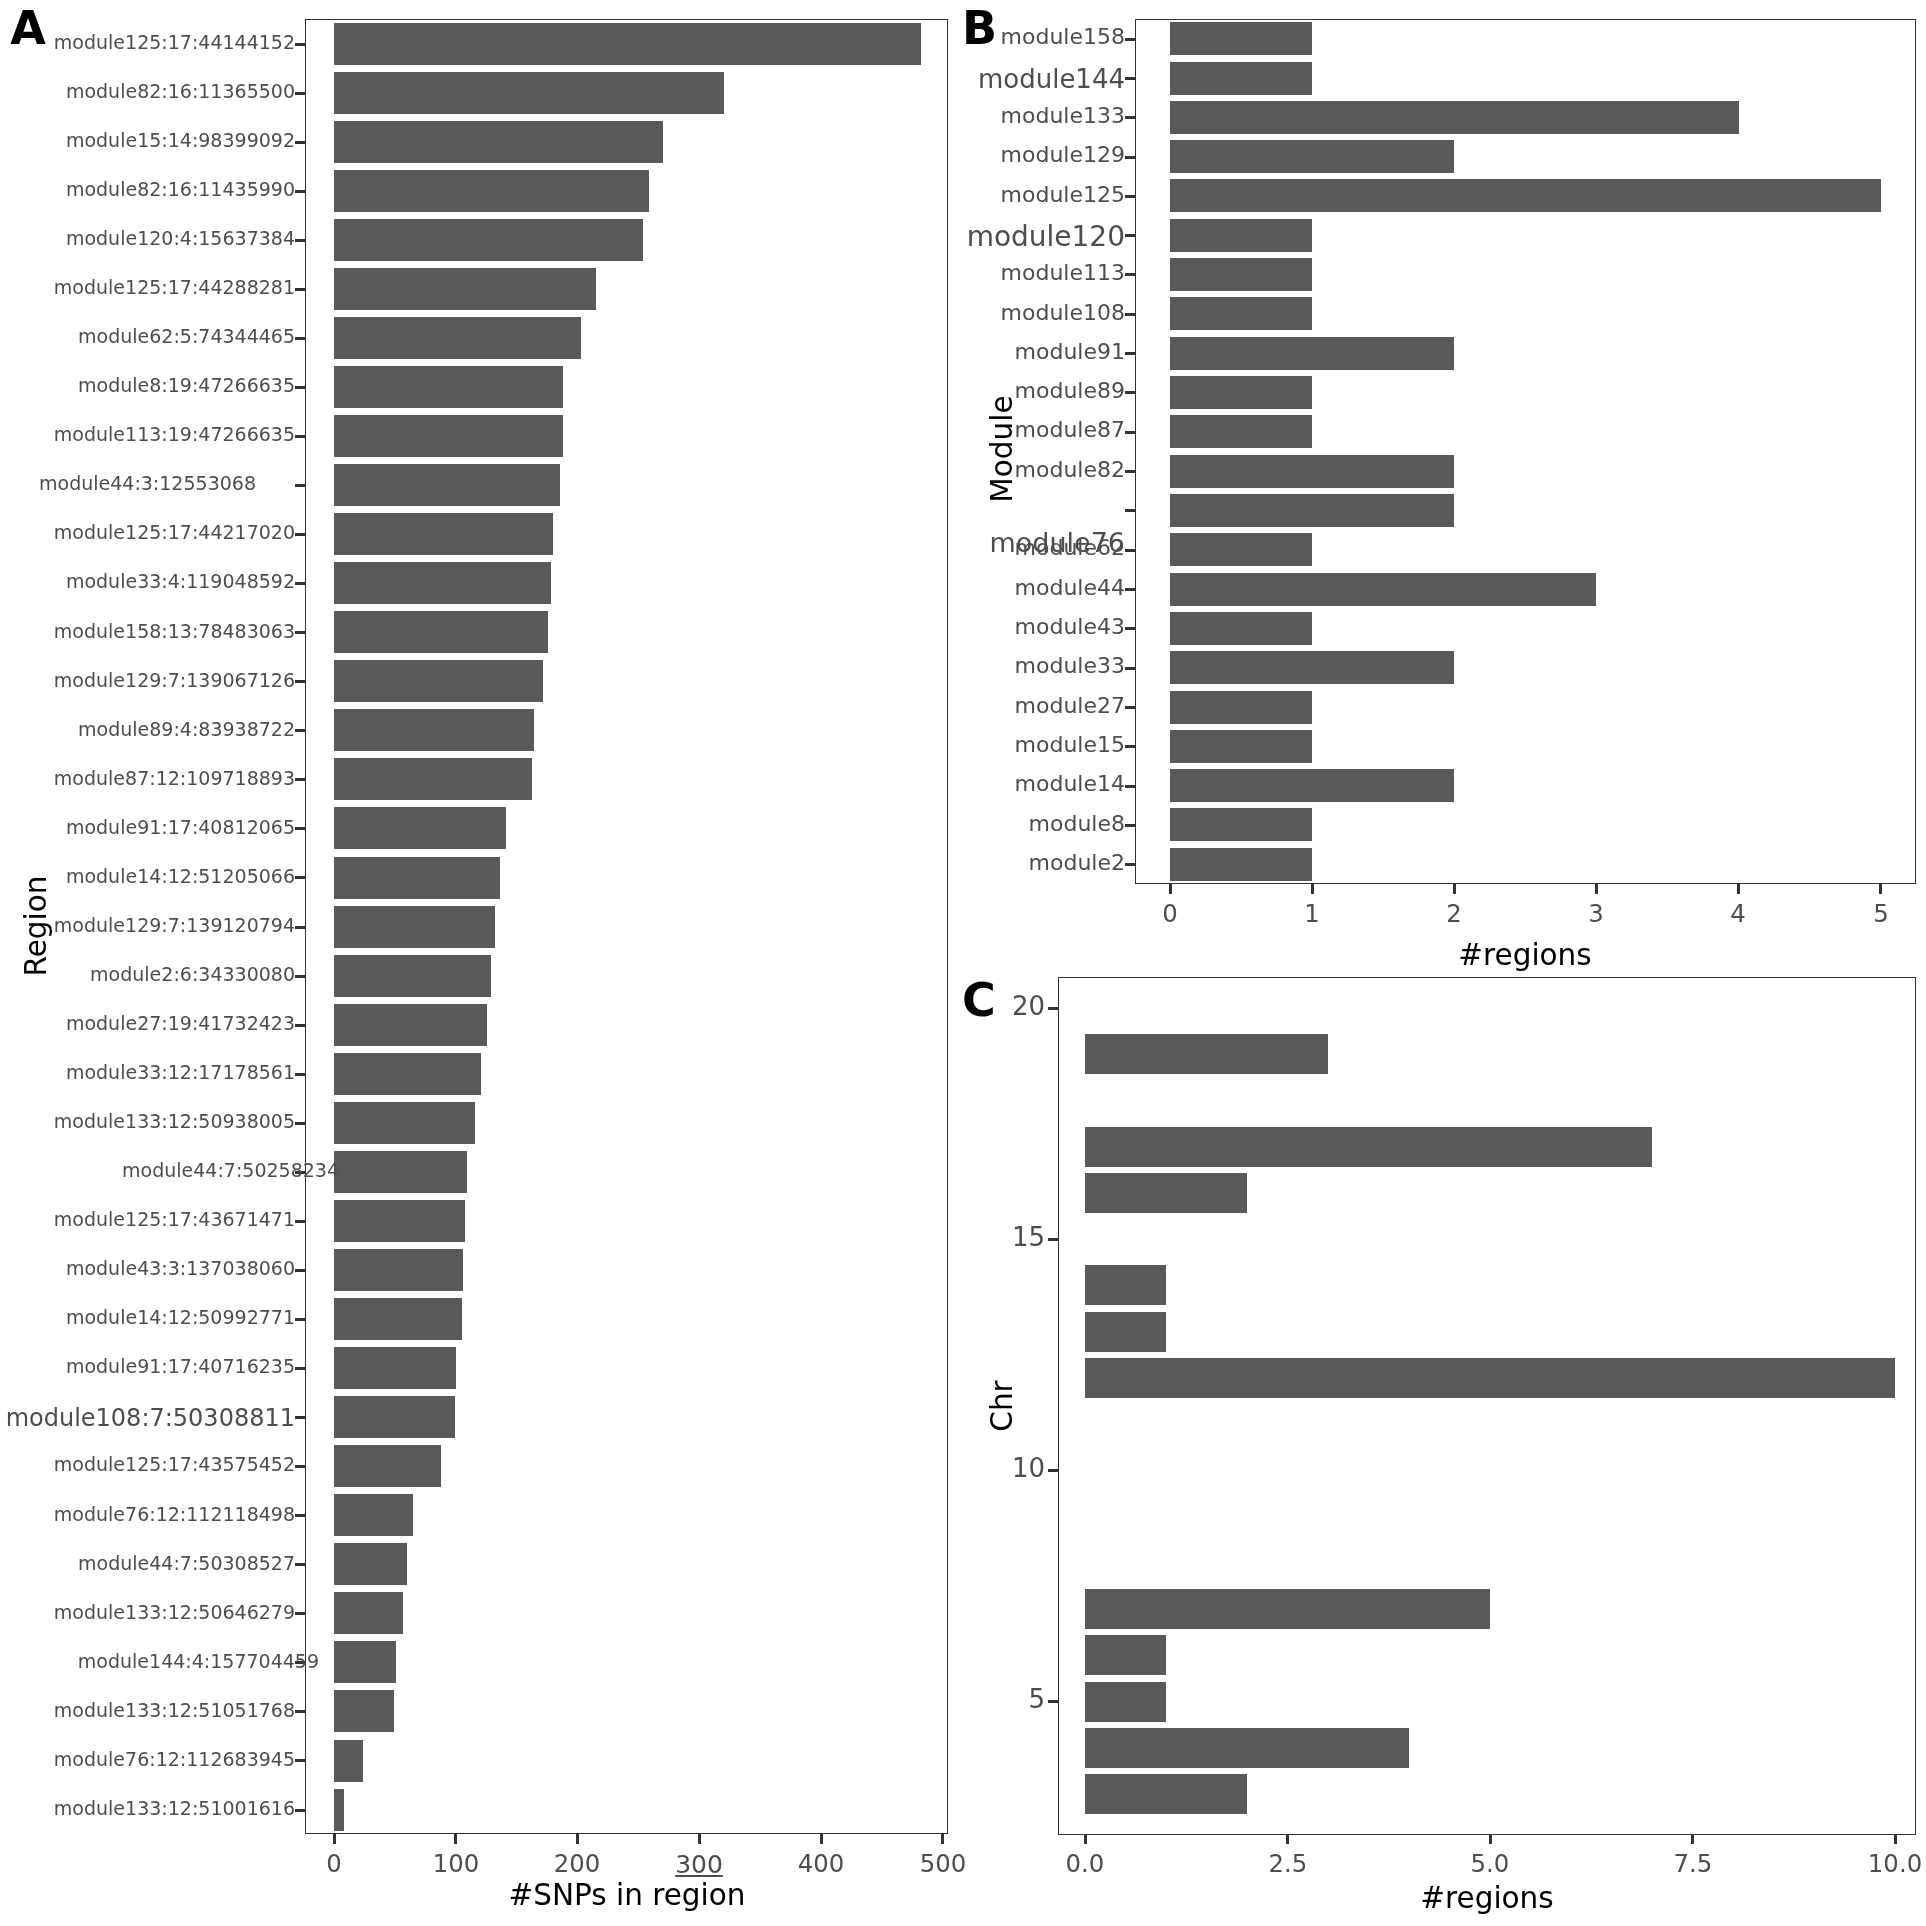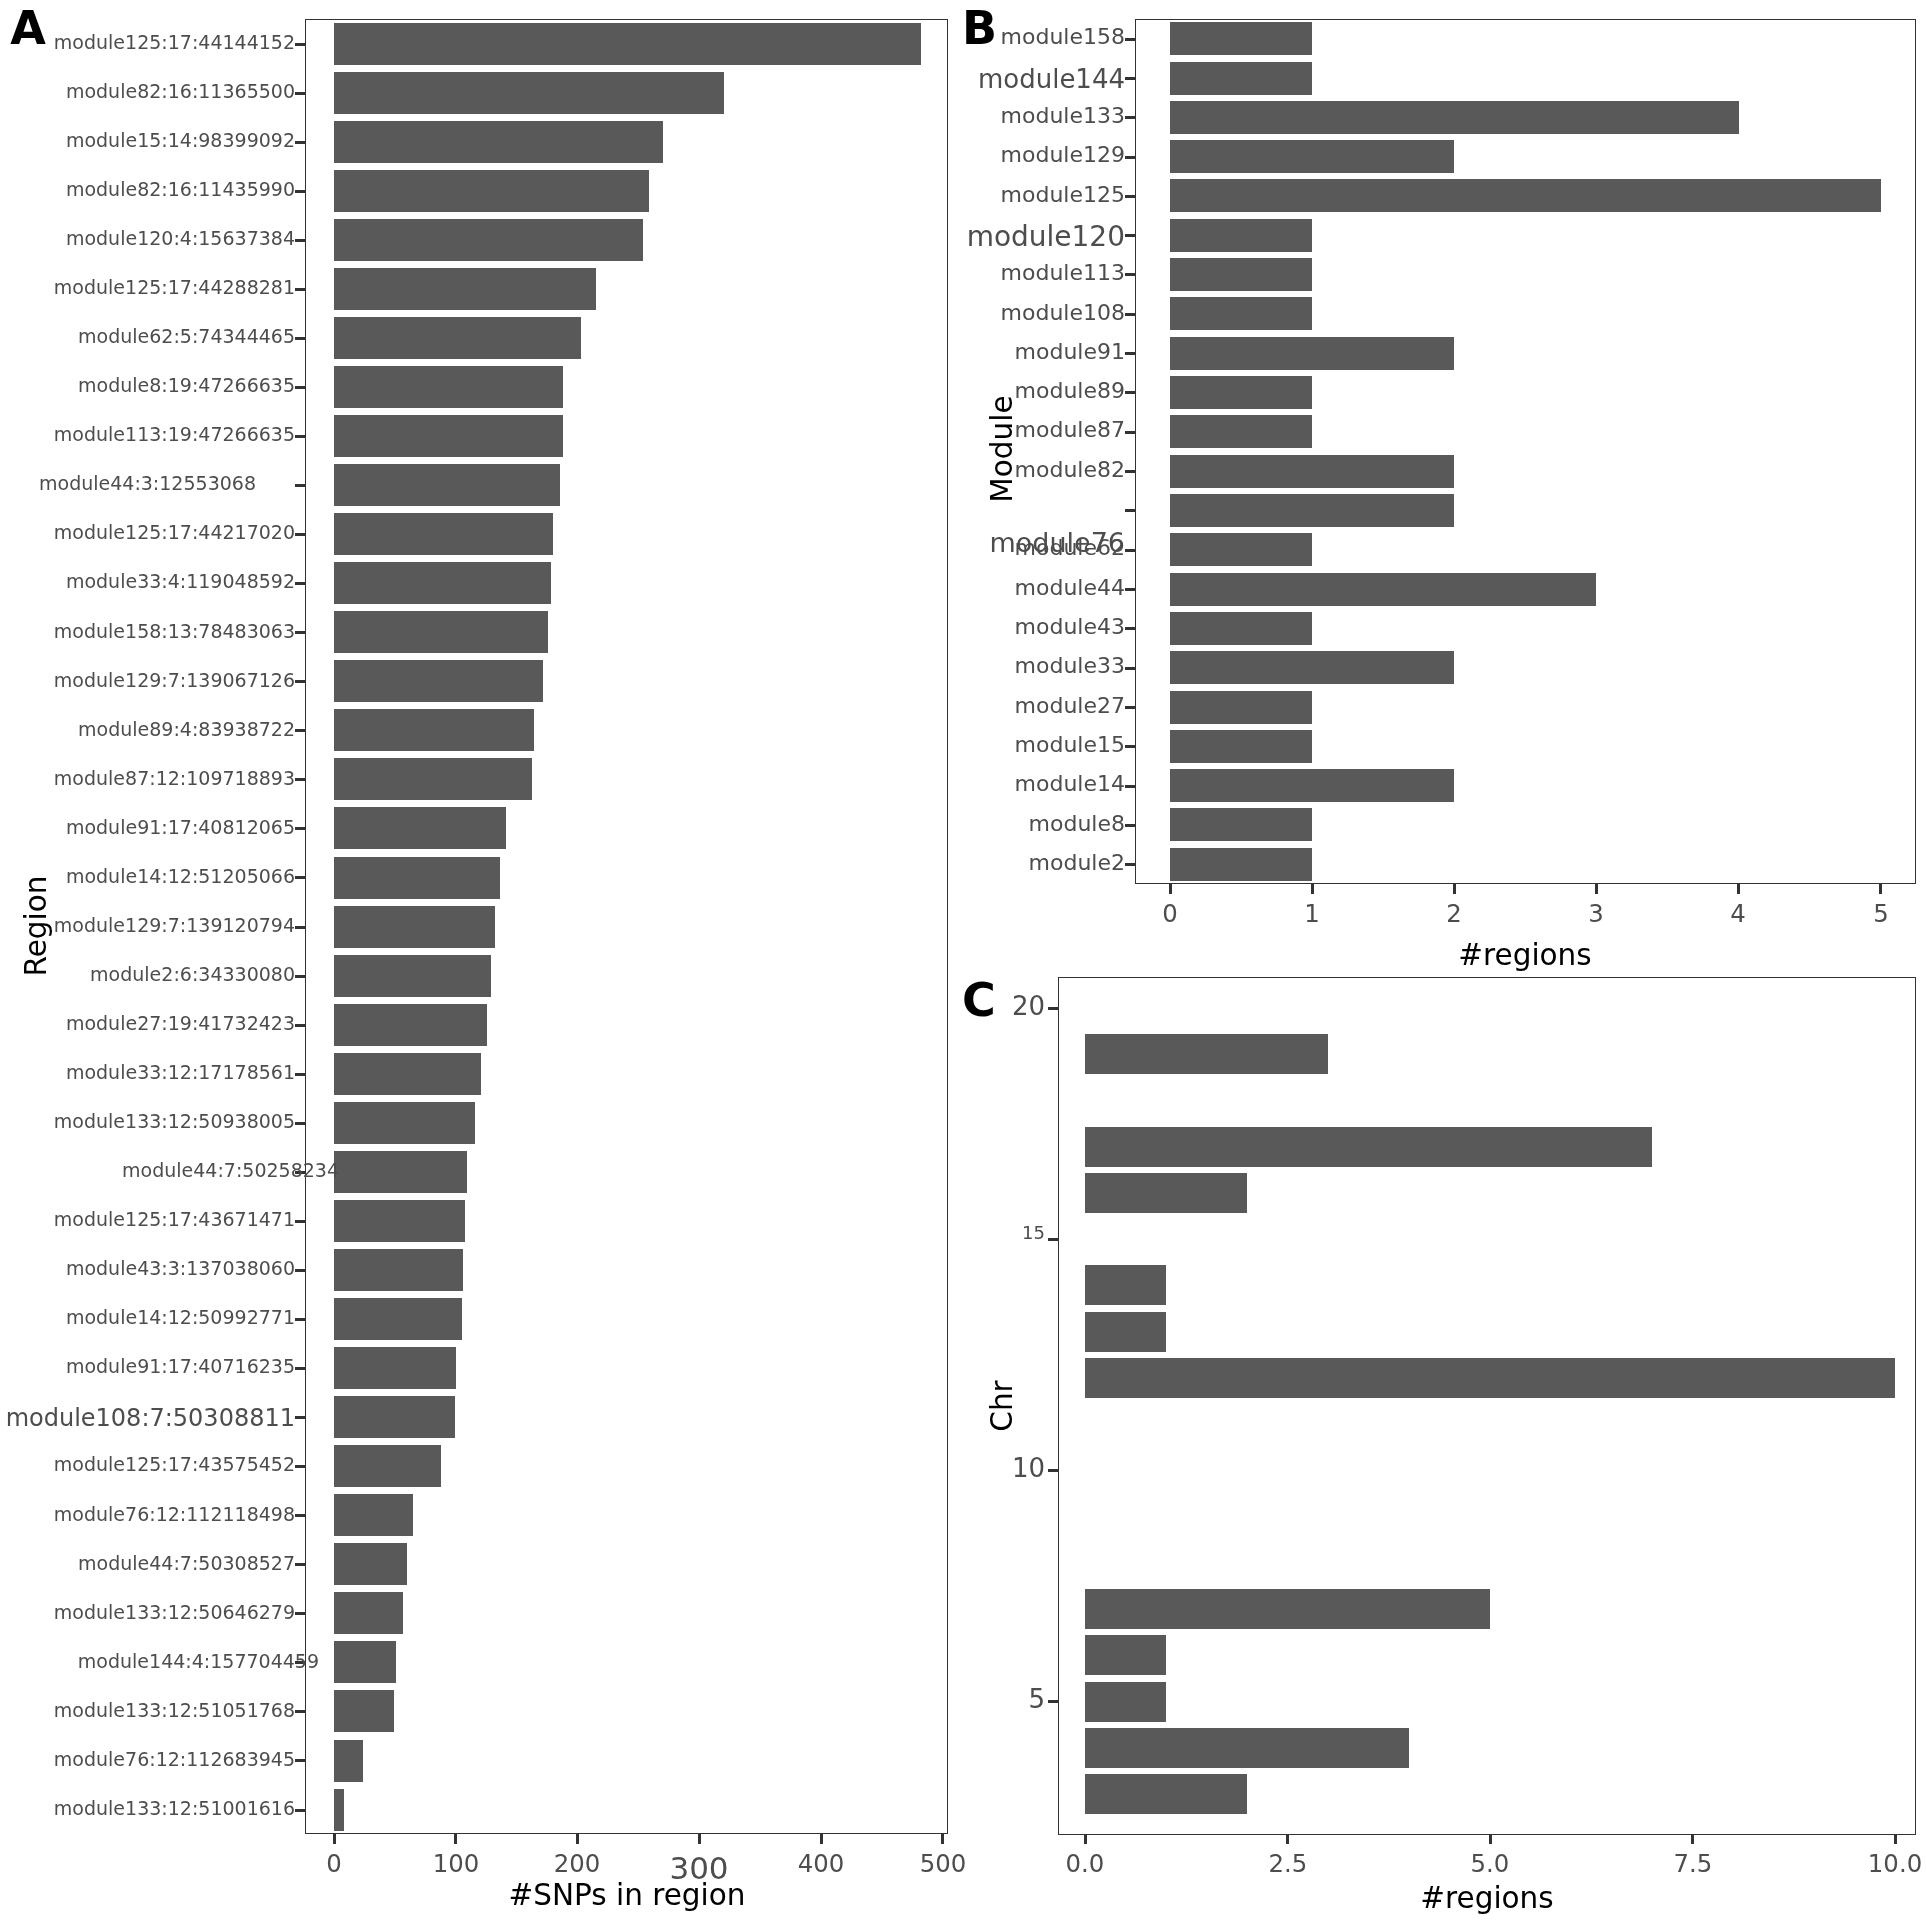--- a/index.html
+++ b/index.html
@@ -168,21 +168,21 @@
       <div class="bar" style="left: 334px; top: 1789px; width: 9.7px; height: 42px; background: rgb(89, 89, 89);"></div>
       <div class="tick-stub" style="left: 295px; top: 1809px; width: 10.3px; height: 2.6px;"></div>
       <div class="ytick-label" style="left: 0px; width: 295px; top: 1798px; font-size: 19px;">module133:12:51001616</div>
       <div class="tick-stub" style="left: 333px; top: 1834px; width: 2.6px; height: 10.3px;"></div>
       <div class="xtick-label" style="left: 334px; top: 1851px; font-size: 24.4px;">0</div>
       <div class="tick-stub" style="left: 454px; top: 1834px; width: 2.6px; height: 10.3px;"></div>
       <div class="xtick-label" style="left: 456px; top: 1851px; font-size: 24.4px;">100</div>
       <div class="tick-stub" style="left: 576px; top: 1834px; width: 2.6px; height: 10.3px;"></div>
       <div class="xtick-label" style="left: 577px; top: 1851px; font-size: 24.4px;">200</div>
       <div class="tick-stub" style="left: 698px; top: 1834px; width: 2.6px; height: 10.3px;"></div>
-      <div class="xtick-label" style="left: 699px; top: 1851px; font-size: 31px;">300</div>
+      <div class="xtick-label" style="left: 699px; top: 1851px; font-size: 25px; text-decoration: underline;">300</div>
       <div class="tick-stub" style="left: 820px; top: 1834px; width: 2.6px; height: 10.3px;"></div>
       <div class="xtick-label" style="left: 821px; top: 1851px; font-size: 24.4px;">400</div>
       <div class="tick-stub" style="left: 941px; top: 1834px; width: 2.6px; height: 10.3px;"></div>
       <div class="xtick-label" style="left: 943px; top: 1851px; font-size: 24.4px;">500</div>
     </div>
   <div class="layer" id="panelB-layer">
       <div class="bar" style="left: 1170px; top: 22px; width: 142px; height: 33px; background: rgb(89, 89, 89);"></div>
       <div class="tick-stub" style="left: 1125px; top: 38px; width: 10.3px; height: 2.6px;"></div>
       <div class="ytick-label" style="left: 835px; width: 290px; top: 25.4px; font-size: 22px;">module158</div>
       <div class="bar" style="left: 1170px; top: 62px; width: 142px; height: 33px; background: rgb(89, 89, 89);"></div>
@@ -269,21 +269,21 @@
       <div class="bar" style="left: 1085px; top: 1312px; width: 81px; height: 40px; background: rgb(89, 89, 89);"></div>
       <div class="bar" style="left: 1085px; top: 1358px; width: 810px; height: 40px; background: rgb(89, 89, 89);"></div>
       <div class="bar" style="left: 1085px; top: 1589px; width: 405px; height: 40px; background: rgb(89, 89, 89);"></div>
       <div class="bar" style="left: 1085px; top: 1635px; width: 81px; height: 40px; background: rgb(89, 89, 89);"></div>
       <div class="bar" style="left: 1085px; top: 1682px; width: 81px; height: 40px; background: rgb(89, 89, 89);"></div>
       <div class="bar" style="left: 1085px; top: 1728px; width: 324px; height: 40px; background: rgb(89, 89, 89);"></div>
       <div class="bar" style="left: 1085px; top: 1774px; width: 162px; height: 40px; background: rgb(89, 89, 89);"></div>
       <div class="tick-stub" style="left: 1048px; top: 1007px; width: 10.3px; height: 2.6px;"></div>
       <div class="ytick-label" style="left: 899px; width: 146px; top: 992px; font-size: 26px;">20</div>
       <div class="tick-stub" style="left: 1048px; top: 1238px; width: 10.3px; height: 2.6px;"></div>
-      <div class="ytick-label" style="left: 899px; width: 146px; top: 1223px; font-size: 18px; text-align: right;">15</div>
+      <div class="ytick-label" style="left: 899px; width: 146px; top: 1223px; font-size: 26px; text-align: right;">15</div>
       <div class="tick-stub" style="left: 1048px; top: 1469px; width: 10.3px; height: 2.6px;"></div>
       <div class="ytick-label" style="left: 899px; width: 146px; top: 1454px; font-size: 26px;">10</div>
       <div class="tick-stub" style="left: 1048px; top: 1700px; width: 10.3px; height: 2.6px;"></div>
       <div class="ytick-label" style="left: 899px; width: 146px; top: 1685px; font-size: 26px;">5</div>
       <div class="tick-stub" style="left: 1084px; top: 1834px; width: 2.6px; height: 10.3px;"></div>
       <div class="xtick-label" style="left: 1085px; top: 1851px; font-size: 24.4px;">0.0</div>
       <div class="tick-stub" style="left: 1286px; top: 1834px; width: 2.6px; height: 10.3px;"></div>
       <div class="xtick-label" style="left: 1288px; top: 1851px; font-size: 24.4px;">2.5</div>
       <div class="tick-stub" style="left: 1489px; top: 1834px; width: 2.6px; height: 10.3px;"></div>
       <div class="xtick-label" style="left: 1490px; top: 1851px; font-size: 24.4px;">5.0</div>

